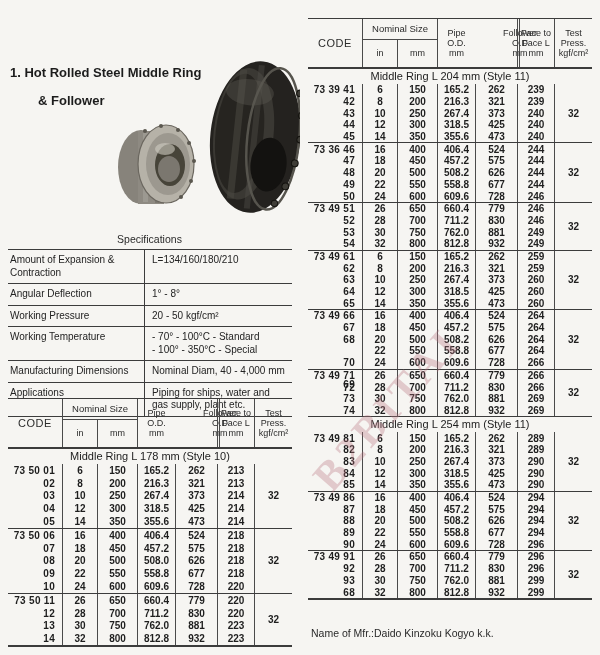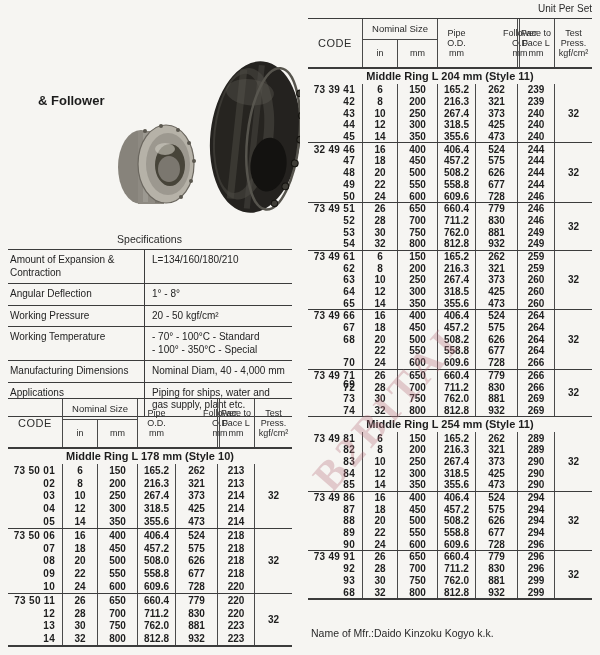--- a/index.html
+++ b/index.html
@@ -44,21 +44,21 @@
   .h-code     { grid-column:1; grid-row:1 / span 2; font-size:11px; letter-spacing:.5px; }
   .h-nominal  { grid-column:2 / span 2; grid-row:1; border-left:1px solid #4a4a4a; border-bottom:1px solid #4a4a4a; font-size:9.5px; }
   .h-in       { grid-column:2; grid-row:2; border-left:1px solid #4a4a4a; }
   .h-mm       { grid-column:3; grid-row:2; border-left:1px solid #4a4a4a; }
   .h-pipe     { grid-column:4; grid-row:1 / span 2; border-left:1px solid #4a4a4a; }
   .h-follower { grid-column:5; grid-row:1 / span 2; border-left:1px solid #4a4a4a;margin-left:44px; }
   .h-face     { grid-column:6; grid-row:1 / span 2; border-left:1px solid #4a4a4a; }
   .h-test     { grid-column:7; grid-row:1 / span 2; border-left:1px solid #4a4a4a; }
 
   .section-title {
-    font-weight:bold; font-size:11px; line-height:15px; text-align:center;
+    font-weight:normal; font-size:11px; line-height:15px; text-align:center;
     color:#1d1d1d; border-top:1.8px solid #3c3c3c;
   }
   .thead + .section-title { border-top:none; }
   .group {
     display:grid; grid-template-columns:54px 35px 40px 38px 42px 37px 1fr;
   }
   #left-table  .group { grid-auto-rows:12.8px; }
   #right-table .group { grid-auto-rows:11.7px; }
   .group + .group { border-top:1.8px solid #3c3c3c; }
   .cell {
@@ -79,20 +79,21 @@
     transform:rotate(-49deg);
     font-family:"Liberation Serif", serif; font-weight:bold; font-size:42px;
     letter-spacing:5px; color:rgba(186,118,128,0.34); pointer-events:none;
   }
 </style>
 </head>
 <body>
 
 <div class="page">
 
+  <div class="sub1">1. Hot Rolled Steel Middle Ring</div>
   <div class="sub2">&amp; Follower</div>
 
   <div class="photos">
     <svg width="195" height="170" viewBox="0 0 195 170">
 
       <g transform="rotate(6 150 95)">
         <ellipse cx="150" cy="92" rx="45" ry="76" fill="#24221f"></ellipse>
         <ellipse cx="138" cy="90" rx="30" ry="66" fill="#3a3833"></ellipse>
         <ellipse cx="134" cy="90" rx="24" ry="60" fill="#262420"></ellipse>
         <rect x="128" y="26" width="7" height="130" fill="#4a4842" opacity="0.55"></rect>
@@ -267,21 +268,20 @@
         <div class="cell c0" style="grid-area: 4 / 1;">14</div>
         <div class="cell c1" style="grid-area: 4 / 2;">32</div>
         <div class="cell c2" style="grid-area: 4 / 3;">800</div>
         <div class="cell c3" style="grid-area: 4 / 4;">812.8</div>
         <div class="cell c4" style="grid-area: 4 / 5;">932</div>
         <div class="cell c5" style="grid-area: 4 / 6;">223</div>
         <div class="cell test-cell" style="grid-area: 1 / 7 / span 4;">32</div>
       </div>
     </div>
 
-  <div class="unit-note">Unit Per Set</div>
   <div class="dtable" id="right-table">
     <div class="thead">
       <div class="th h-code">CODE</div>
       <div class="th h-nominal">Nominal Size</div>
       <div class="th h-in">in</div>
       <div class="th h-mm">mm</div>
       <div class="th h-pipe">Pipe
 O.D.
 mm</div>
       <div class="th h-follower">Follower
@@ -322,21 +322,21 @@
         <div class="cell c5" style="grid-area: 4 / 6;">240</div>
         <div class="cell c0" style="grid-area: 5 / 1;">45</div>
         <div class="cell c1" style="grid-area: 5 / 2;">14</div>
         <div class="cell c2" style="grid-area: 5 / 3;">350</div>
         <div class="cell c3" style="grid-area: 5 / 4;">355.6</div>
         <div class="cell c4" style="grid-area: 5 / 5;">473</div>
         <div class="cell c5" style="grid-area: 5 / 6;">240</div>
         <div class="cell test-cell" style="grid-area: 1 / 7 / span 5;">32</div>
       </div>
       <div class="group">
-        <div class="cell c0" style="grid-area: 1 / 1;">32 49 46</div>
+        <div class="cell c0" style="grid-area: 1 / 1;">73 36 46</div>
         <div class="cell c1" style="grid-area: 1 / 2;">16</div>
         <div class="cell c2" style="grid-area: 1 / 3;">400</div>
         <div class="cell c3" style="grid-area: 1 / 4;">406.4</div>
         <div class="cell c4" style="grid-area: 1 / 5;">524</div>
         <div class="cell c5" style="grid-area: 1 / 6;">244</div>
         <div class="cell c0" style="grid-area: 2 / 1;">47</div>
         <div class="cell c1" style="grid-area: 2 / 2;">18</div>
         <div class="cell c2" style="grid-area: 2 / 3;">450</div>
         <div class="cell c3" style="grid-area: 2 / 4;">457.2</div>
         <div class="cell c4" style="grid-area: 2 / 5;">575</div>

